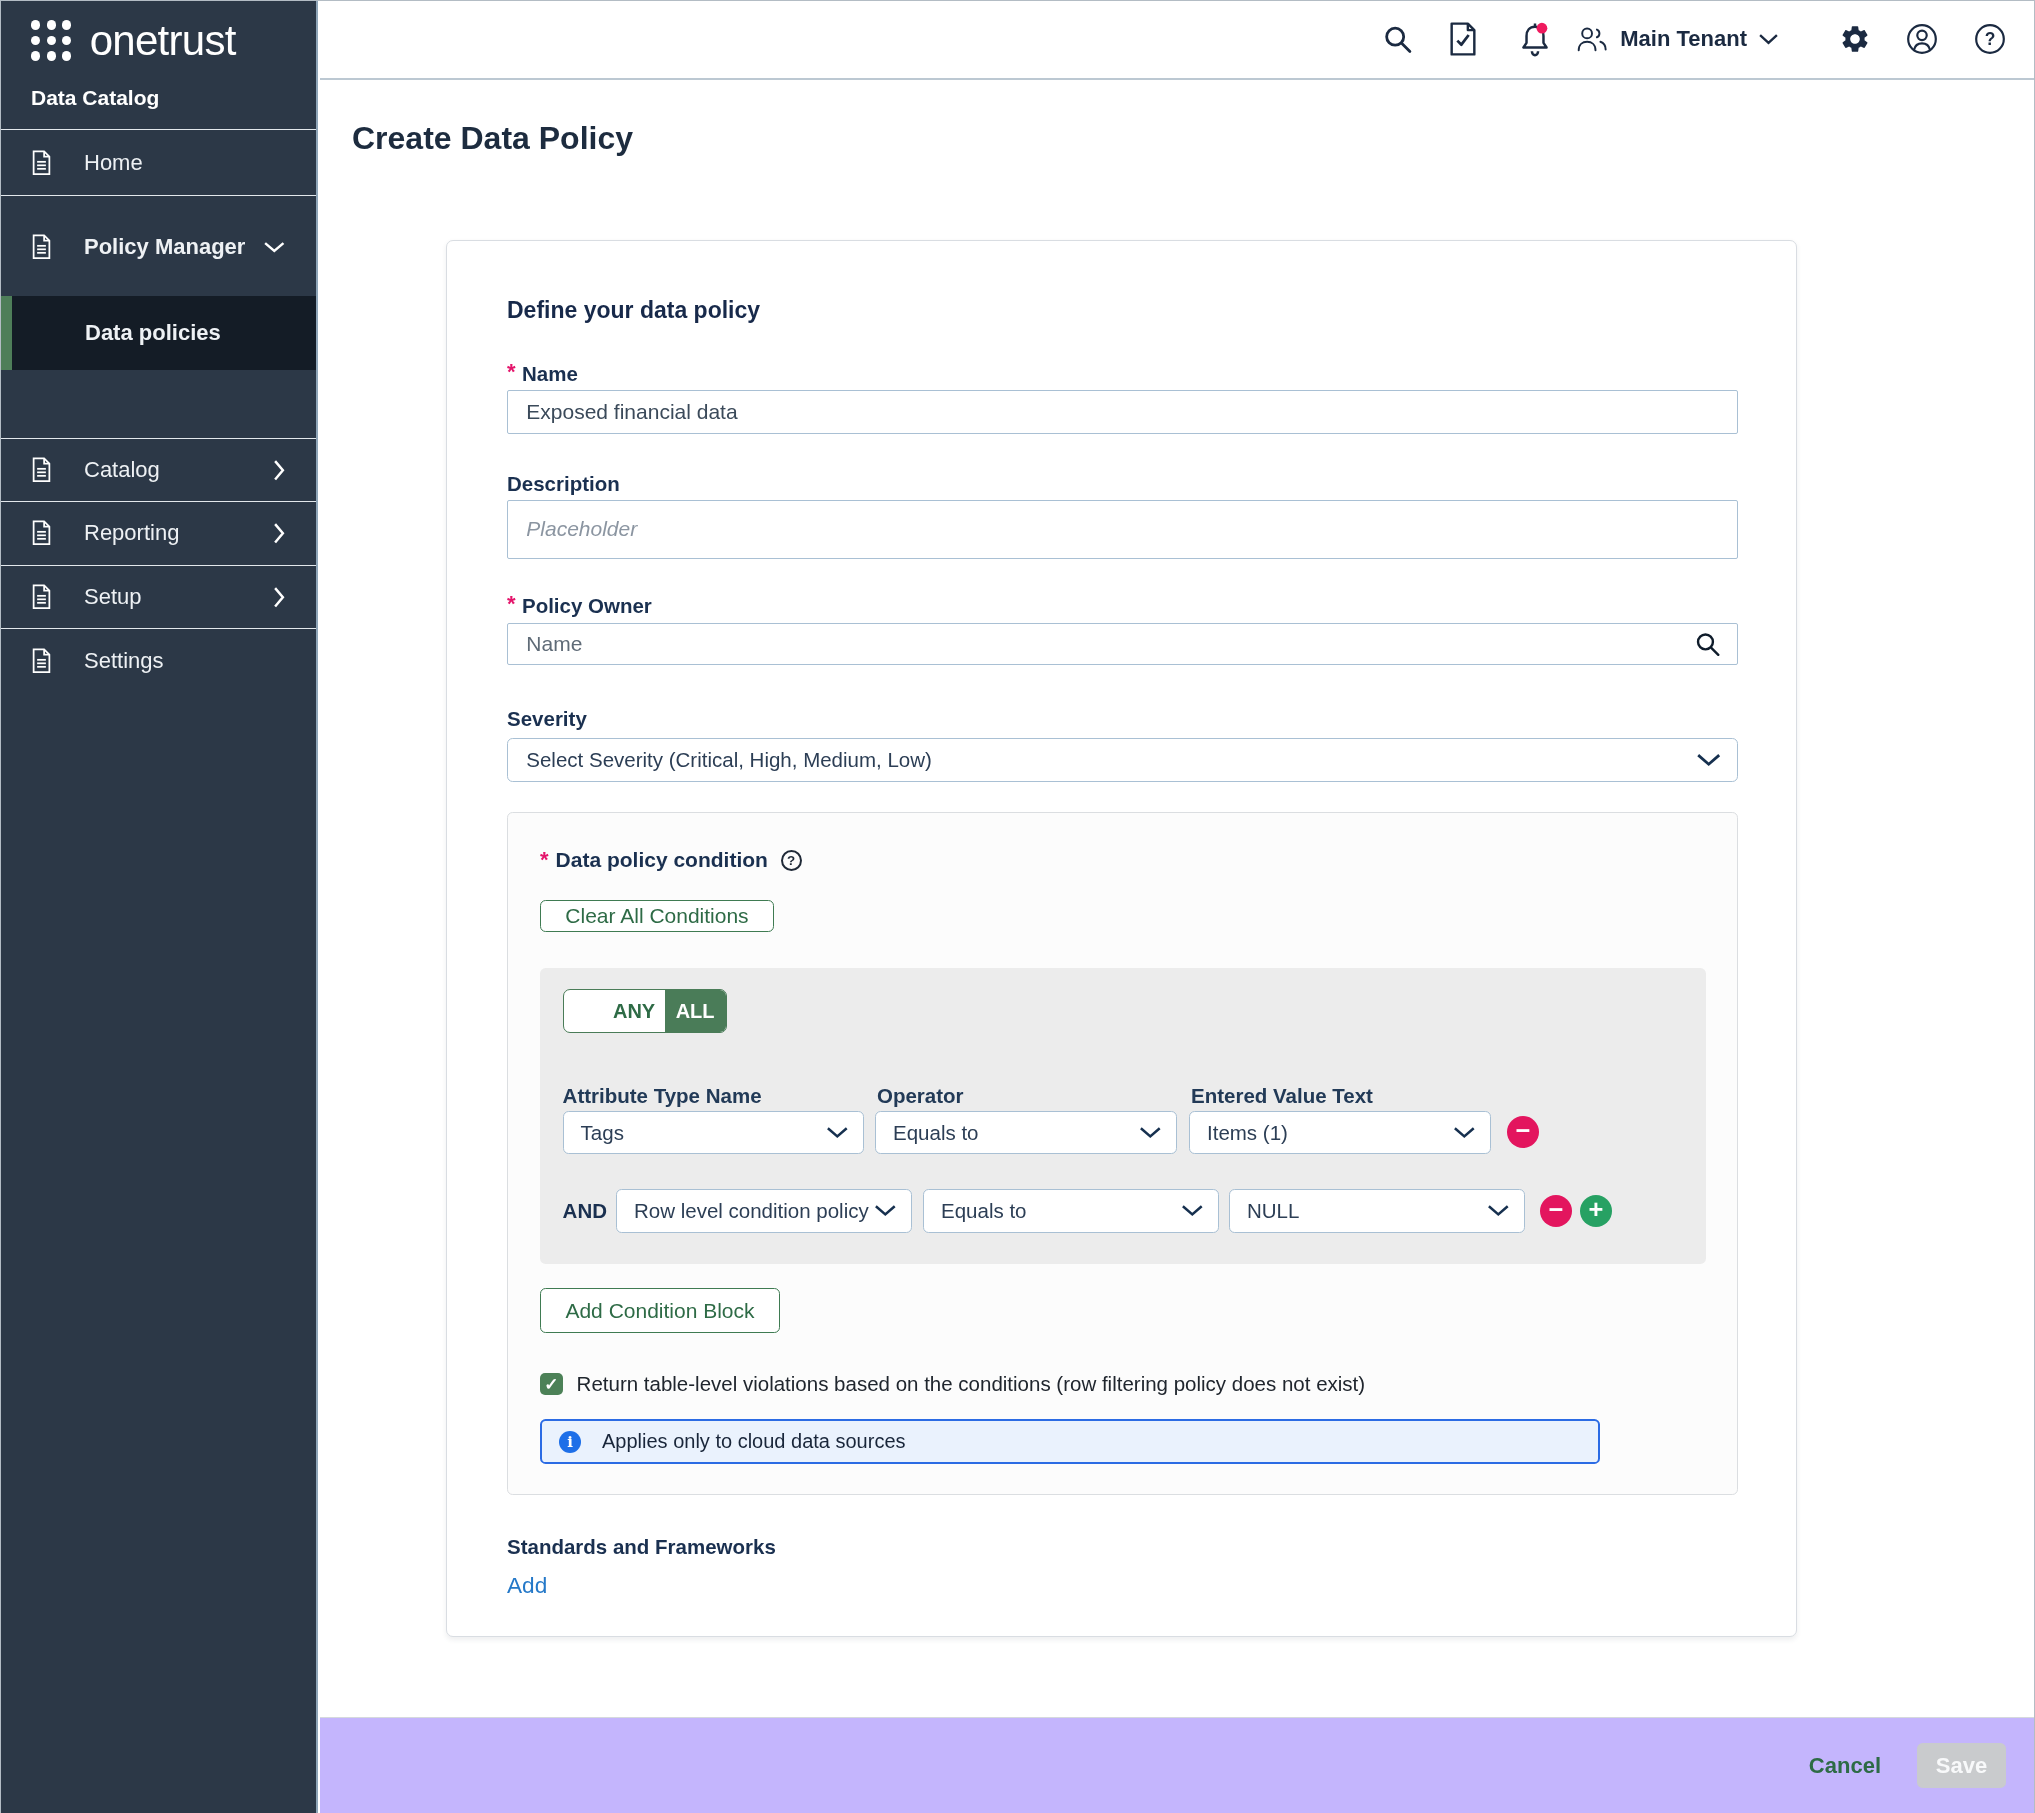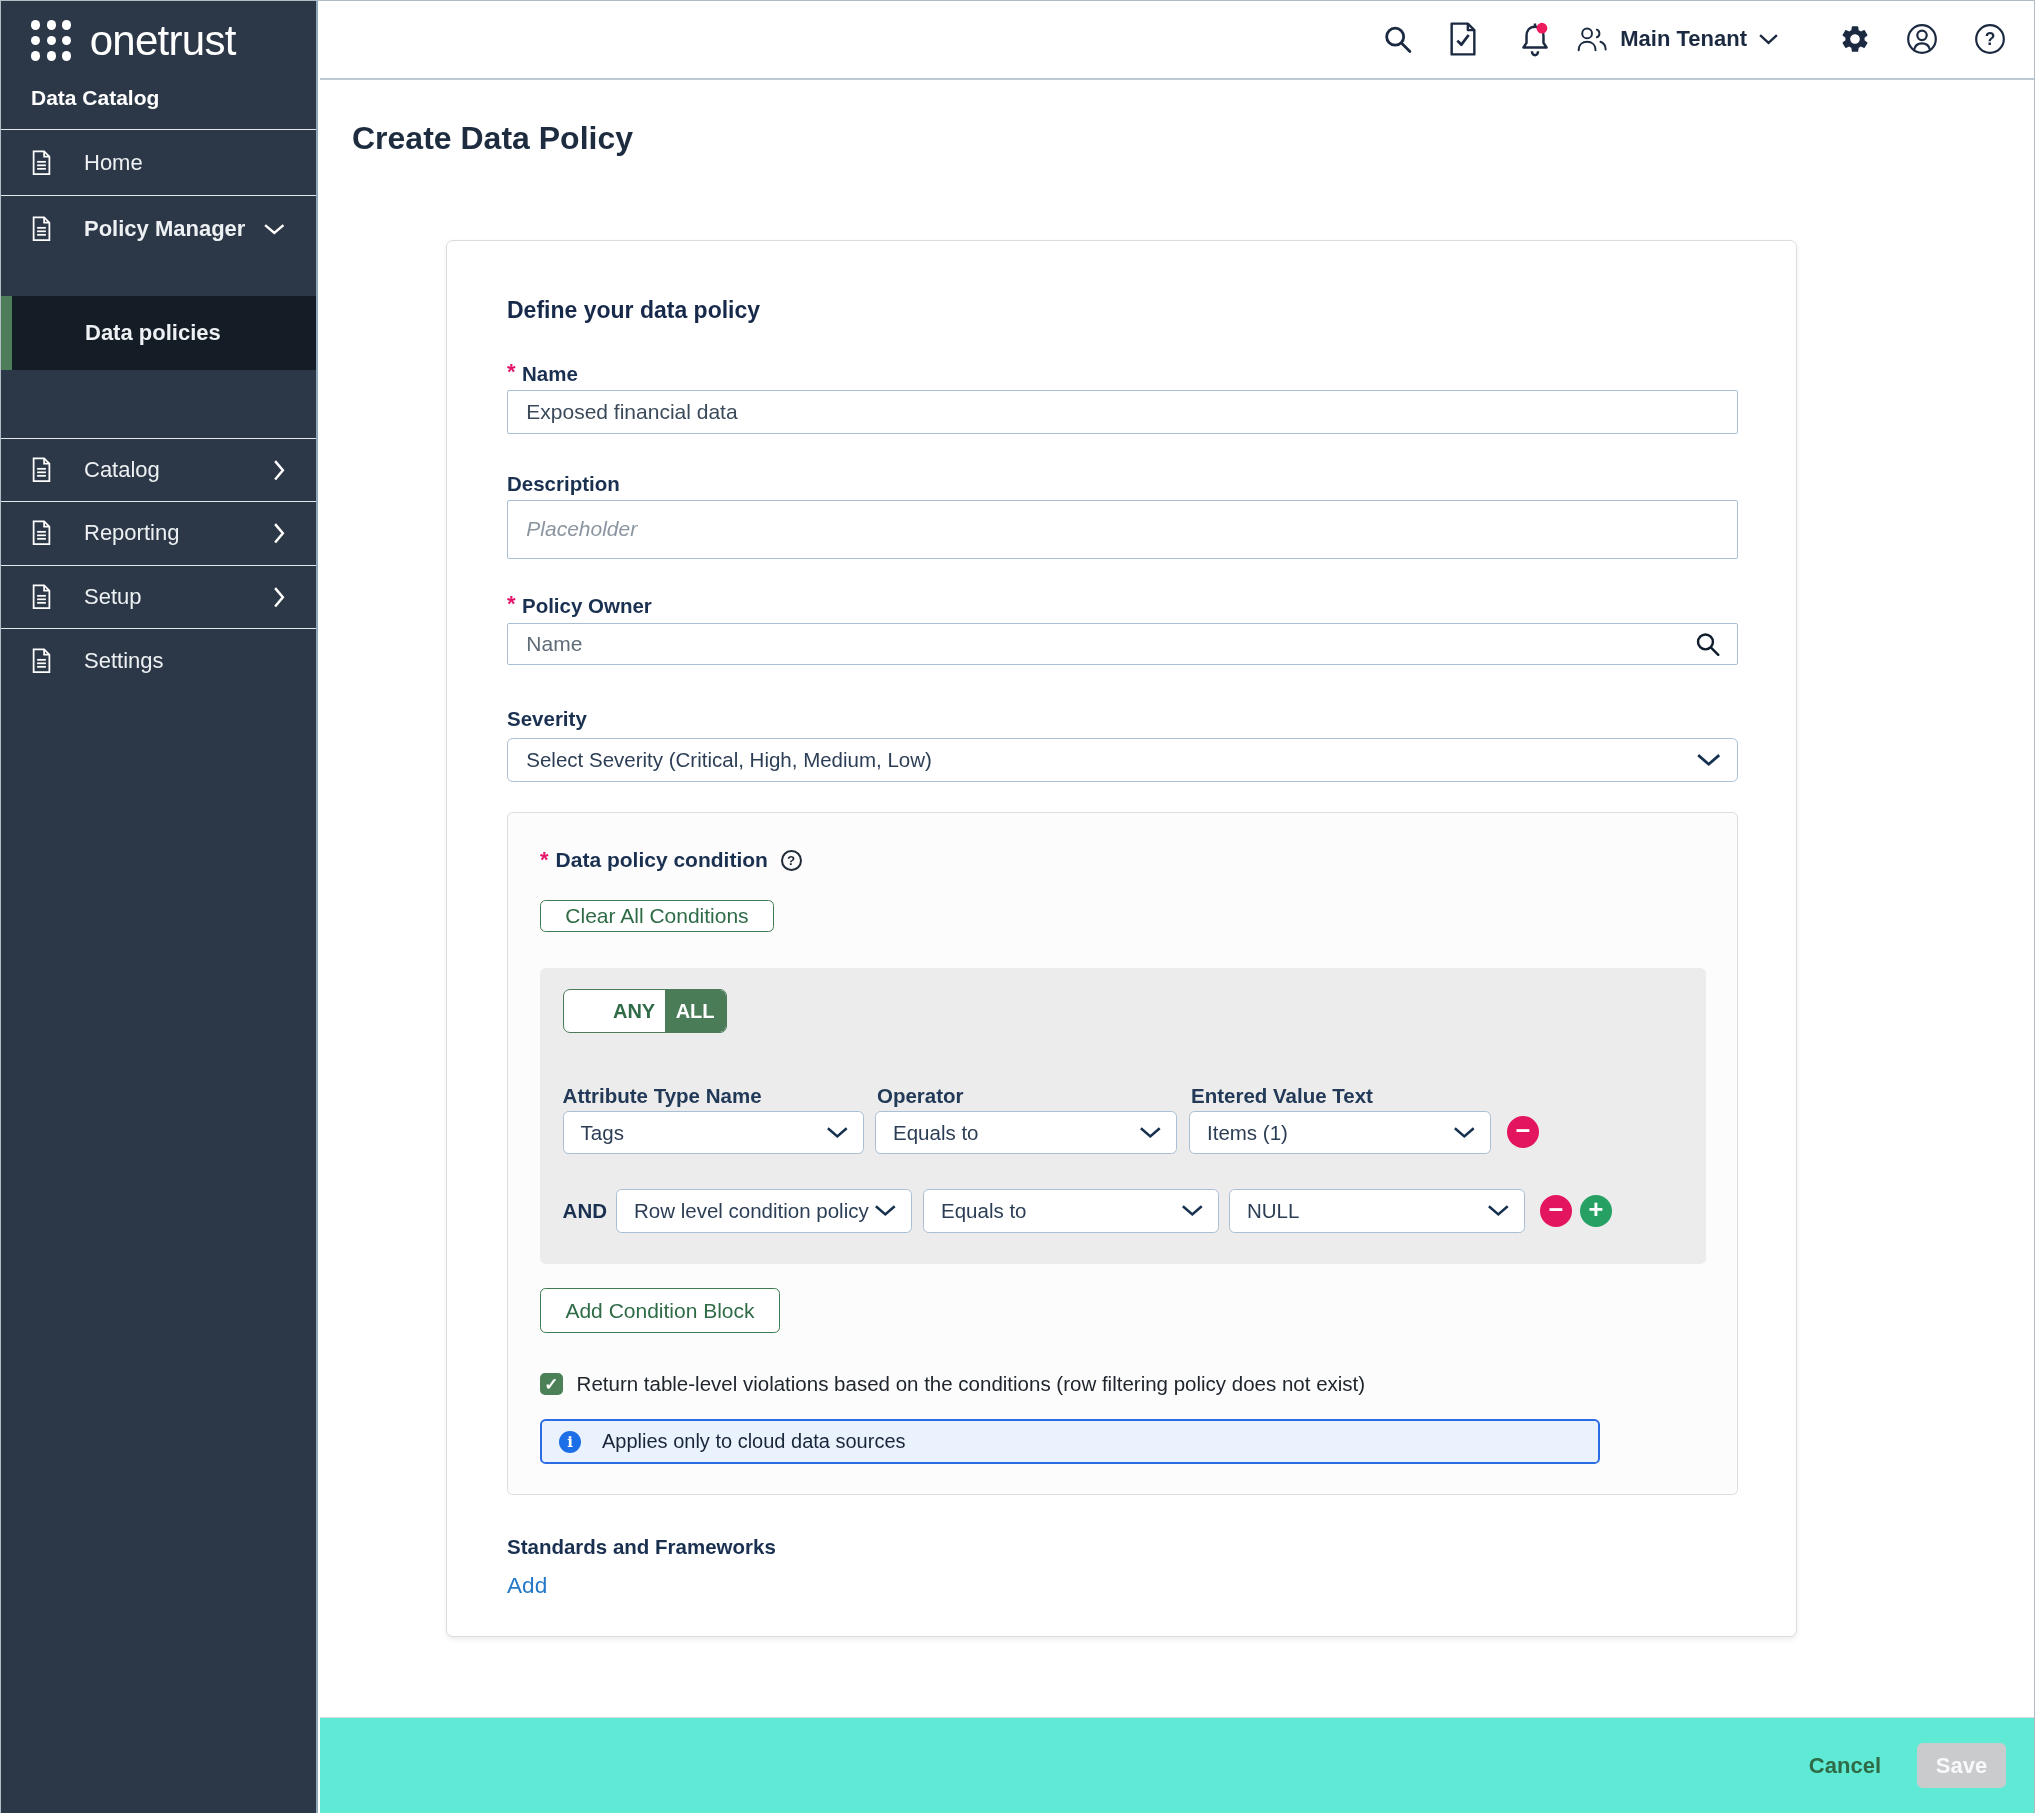--- a/index.html
+++ b/index.html
@@ -97,21 +97,21 @@
                border:2.1px solid #2b6be4;border-radius:5.6px;box-sizing:border-box;display:flex;align-items:center;}
   .info-ic{width:22px;height:22px;border-radius:50%;background:#1d6fe8;color:#fff;display:flex;align-items:center;
            justify-content:center;font-size:15px;font-weight:800;margin:0 21px 0 17px;flex:0 0 auto;
            font-family:"DejaVu Serif",serif;}
   .info-text{font-size:20px;color:#19263a;}
 
   .standards-label{position:absolute;left:60px;top:1294px;font-size:20.5px;font-weight:700;color:#1a3050;}
   .add-link{position:absolute;left:60px;top:1332px;font-size:22.6px;color:#2478c8;cursor:pointer;}
 
   
-  .footer{position:absolute;left:320px;right:0;bottom:0;height:96px;background:#5eead4;border-top:1.4px solid #d5d9dd;}
+  .footer{position:absolute;left:320px;right:0;bottom:0;height:96px;background:#c4b5fd;border-top:1.4px solid #d5d9dd;}
   .cancel-btn{position:absolute;right:148px;top:50%;transform:translateY(-50%);font-size:22px;font-weight:700;
               color:#2e6b46;cursor:pointer;background:none;border:none;font-family:"Liberation Sans",sans-serif;}
   .save-btn{position:absolute;right:29px;top:25.4px;width:89px;height:45px;background:#c9cbcd;color:#f8f9fa;
             border:none;border-radius:5.6px;font-size:22px;font-weight:700;font-family:"Liberation Sans",sans-serif;
             display:flex;align-items:center;justify-content:center;cursor:default;}
   svg{display:block;}
 </style>
 </head>
 <body>
 
@@ -142,21 +142,21 @@
           <path d="M15 1v6h6"></path>
         <line x1="7" y1="13" x2="17" y2="13"></line>
           <line x1="7" y1="17" x2="17" y2="17"></line>
           <line x1="7" y1="21" x2="17" y2="21"></line>
       </svg>
     </span>
     <span>Home</span>
   </div>
 
   <div class="sep" style="top:195px"></div>
-  <div class="nav-item bold" style="top:180px;height:98px">
+  <div class="nav-item bold" style="top:198px;height:98px">
     <span class="doc-ic">
       <svg width="21" height="25.4" viewBox="0 0 24 28" fill="none" stroke="#ffffff" stroke-width="2">
         <path d="M3 1h12l6 6v20H3z"></path>
           <path d="M15 1v6h6"></path>
         <line x1="7" y1="13" x2="17" y2="13"></line>
           <line x1="7" y1="17" x2="17" y2="17"></line>
           <line x1="7" y1="21" x2="17" y2="21"></line>
       </svg>
     </span>
     <span>Policy Manager</span>

